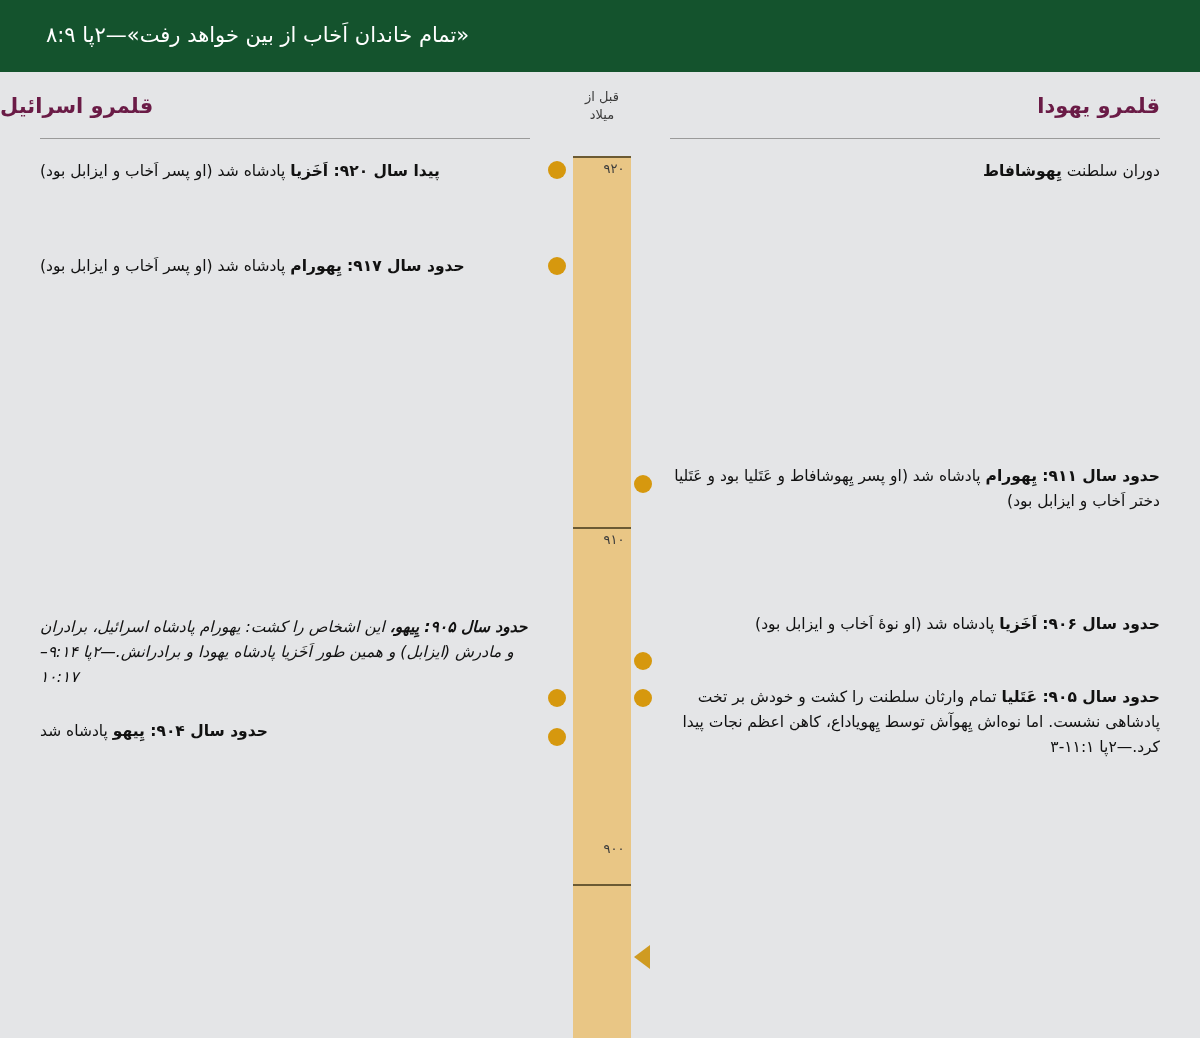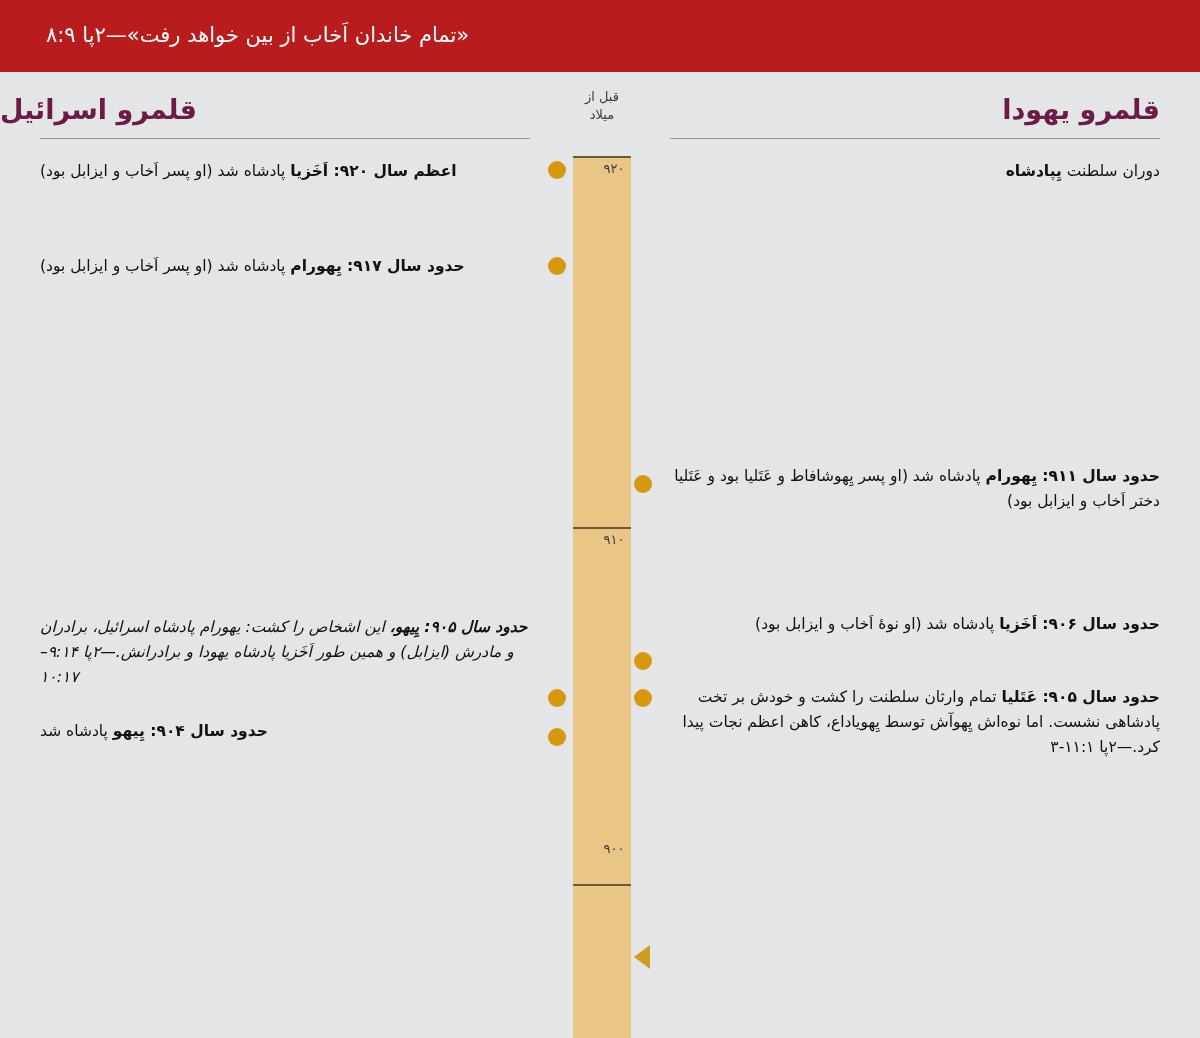--- a/index.html
+++ b/index.html
@@ -7,21 +7,21 @@
   body{
     width:1200px;height:1038px;
     background:#e4e5e7;
     font-family:"DejaVu Sans","Liberation Sans",sans-serif;
     overflow:hidden;
     position:relative;
   }
   
   .banner{
     position:absolute;left:0;top:0;width:1200px;height:72px;
-    background:#b91c1c;
+    background:#14532d;
     display:flex;align-items:center;justify-content:flex-start;
   }
   .banner-text{
     color:#ffffff;
     font-size:21px;
     line-height:1.4;
     padding-right:0;
     padding-left:46px;
     margin-right:auto;
     direction:rtl;
@@ -47,21 +47,21 @@
   }
   .tl-head{
     position:absolute;left:566px;top:16px;width:72px;
     text-align:center;
     font-size:13px;line-height:1.35;color:#3b3b3b;
     direction:rtl;
   }
   
   .col-head{
     position:absolute;
-    font-size:27px;font-weight:bold;color:#6a1b46;
+    font-size:21px;font-weight:bold;color:#6a1b46;
     direction:rtl;
   }
   .col-head.right{right:40px;top:22px;}
   .col-head.left{left:0;top:22px;width:520px;text-align:left;}
   .rule{
     position:absolute;height:1px;background:#9a9a9a;top:66px;
   }
   .rule.right{right:40px;width:490px;}
   .rule.left{left:40px;width:490px;}
 
@@ -113,41 +113,41 @@
   <div class="tl-tick" style="top:84px;"></div>
   <div class="tl-year" style="top:89px;">۹۲۰</div>
 
   <div class="tl-tick" style="top:455px;"></div>
   <div class="tl-year" style="top:460px;">۹۱۰</div>
 
   <div class="tl-tick" style="top:812px;"></div>
   <div class="tl-year" style="top:769px;">۹۰۰</div>
 
   <div class="event left" style="top:87px;">
-    <b>اعظم سال ۹۲۰: اَخَزیا</b><span> پادشاه شد (او پسر اَخاب و ایزابل بود)</span>
+    <b>پیدا سال ۹۲۰: اَخَزیا</b><span> پادشاه شد (او پسر اَخاب و ایزابل بود)</span>
   </div>
   <div class="dot" style="left:548px;top:89px;"></div>
 
   <div class="event left" style="top:182px;">
     <b>حدود سال ۹۱۷: یِهورام</b><span> پادشاه شد (او پسر اَخاب و ایزابل بود)</span>
   </div>
   <div class="dot" style="left:548px;top:185px;"></div>
 
   <div class="event left" style="top:543px;font-style:italic;">
     <b>حدود سال ۹۰۵: یِیهو،</b><span> این اشخاص را کشت: یهورام پادشاه اسرائیل، برادران و مادرش (ایزابل) و همین طور اَخَزیا پادشاه یهودا و برادرانش.—۲پا ۹:۱۴–۱۰:۱۷</span>
   </div>
   <div class="dot" style="left:548px;top:617px;"></div>
 
   <div class="event left" style="top:647px;">
     <b>حدود سال ۹۰۴: یِیهو</b><span> پادشاه شد</span>
   </div>
   <div class="dot" style="left:548px;top:656px;"></div>
 
   <div class="event right" style="top:87px;">
-    <span>دوران سلطنت </span><b>یِپادشاه</b>
+    <span>دوران سلطنت </span><b>یِهوشافاط</b>
   </div>
 
   <div class="event right" style="top:392px;">
     <b>حدود سال ۹۱۱: یِهورام</b><span> پادشاه شد (او پسر یِهوشافاط و عَتَلیا بود و عَتَلیا دختر اَخاب و ایزابل بود)</span>
   </div>
   <div class="dot" style="left:634px;top:403px;"></div>
 
   <div class="event right" style="top:540px;">
     <b>حدود سال ۹۰۶: اَخَزیا</b><span> پادشاه شد (او نوهٔ اَخاب و ایزابل بود)</span>
   </div>

